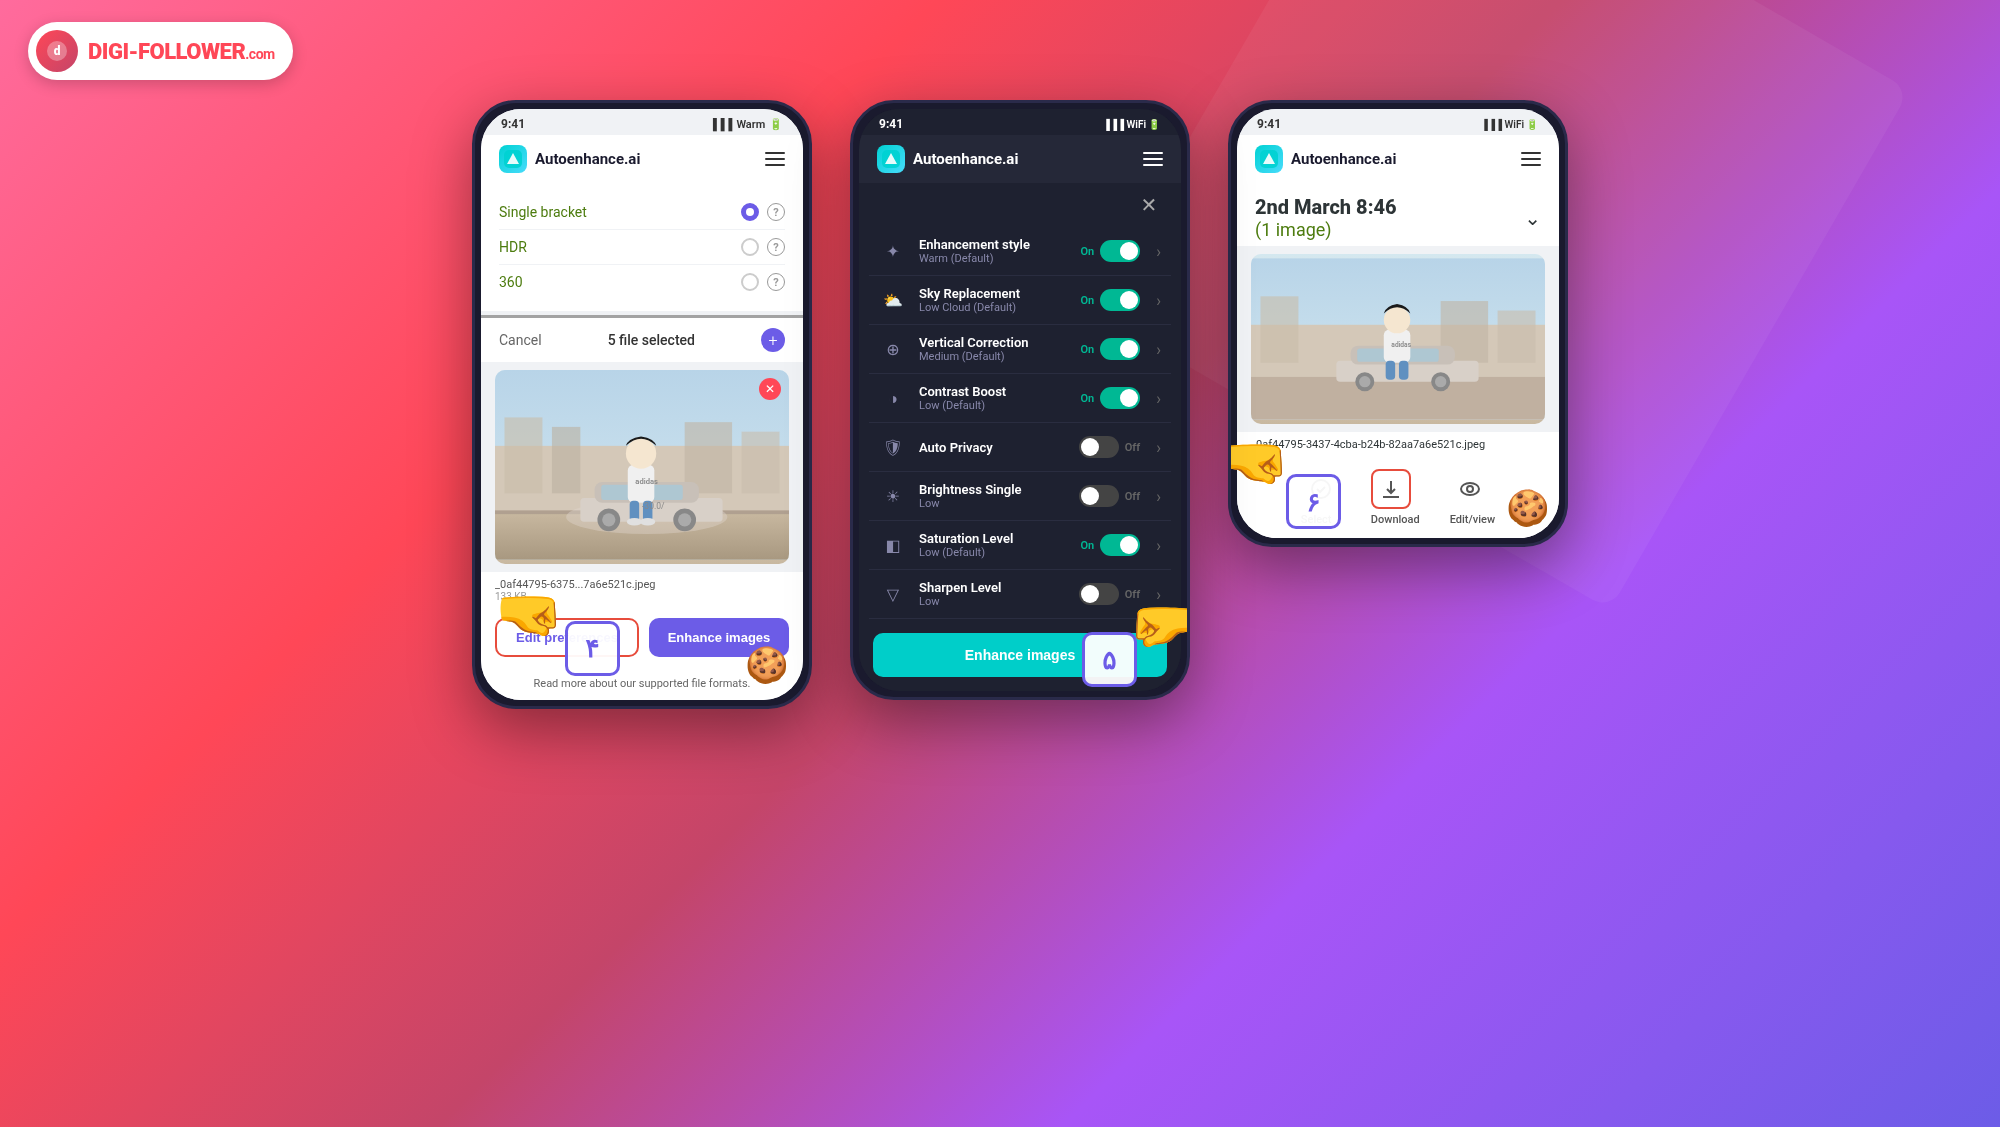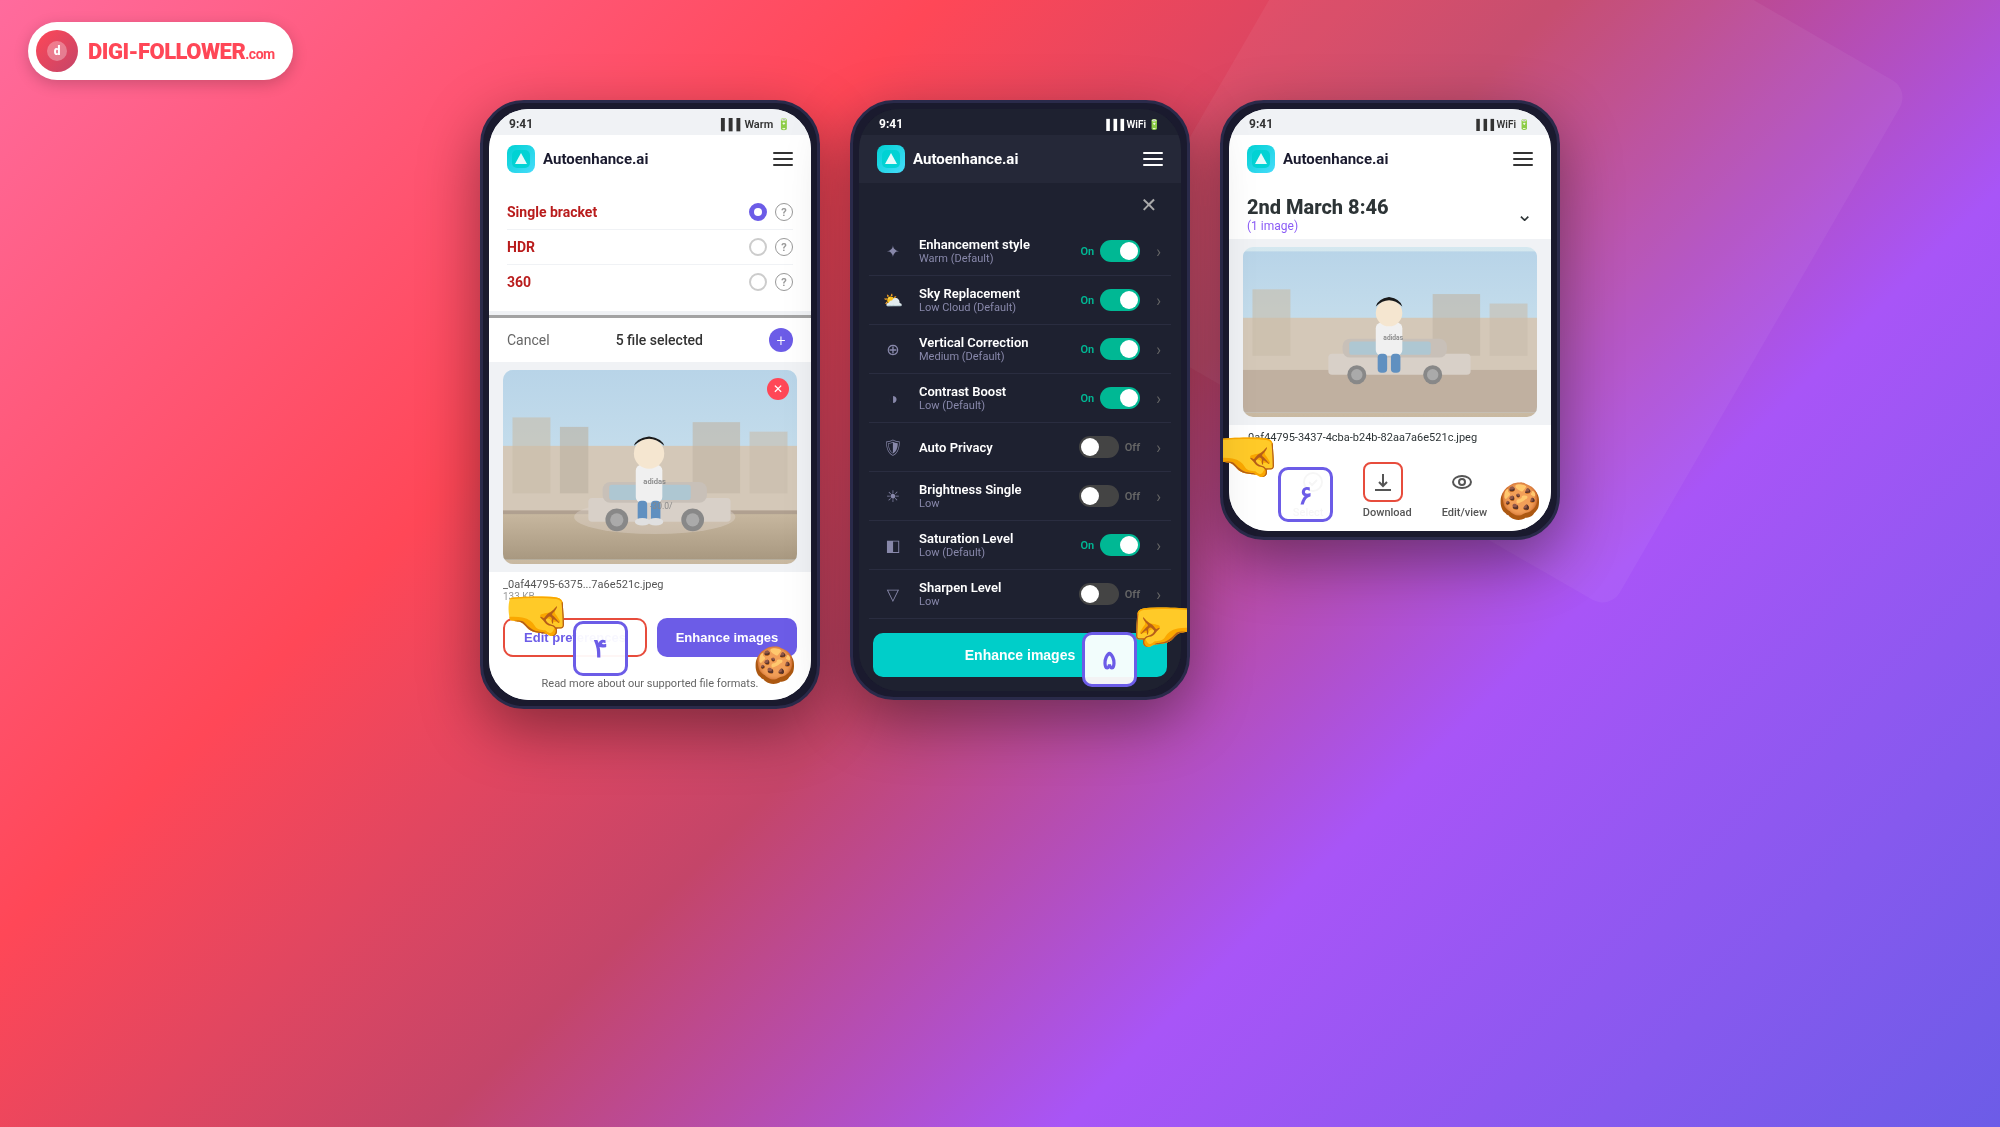--- a/index.html
+++ b/index.html
@@ -65,21 +65,21 @@
     }
 
     
     .phones-container {
       position: absolute;
       top: 100px;
       left: 12px; right: 0;
       display: flex;
       justify-content: center;
       align-items: flex-start;
-      gap: 0;
+      gap: 8px;
       padding: 0 60px;
       margin-left: 28px;
     }
 
     .phone {
       position: relative;
       width: 340px;
       background: #1a1a2e;
       border-radius: 44px;
       overflow: hidden;
@@ -170,22 +170,22 @@
     .radio-row {
       display: flex;
       align-items: center;
       justify-content: space-between;
       padding: 8px 0;
       border-bottom: 1px solid #f0f2f5;
     }
     .radio-row:last-child { border-bottom: none; }
     .radio-label {
       font-size: 14px;
-      color: #b91c1c;
-      font-weight: 700;
+      color: #4d7c0f;
+      font-weight: 400;
     }
     .radio-right {
       display: flex;
       align-items: center;
       gap: 8px;
     }
     .radio-circle {
       width: 18px; height: 18px;
       border-radius: 50%;
       border: 2px solid #ccc;
@@ -431,22 +431,22 @@
       justify-content: space-between;
       padding: 12px 18px 6px;
       background: white;
     }
     .result-date {
       font-size: 20px;
       font-weight: 800;
       color: #2d3436;
     }
     .result-count {
-      font-size: 12px;
-      color: #8b5cf6;
+      font-size: 18px;
+      color: #4d7c0f;
     }
     .chevron-down {
       font-size: 20px;
       color: #2d3436;
       cursor: pointer;
     }
     .result-image {
       margin: 8px 14px;
       border-radius: 10px;
       overflow: hidden;

